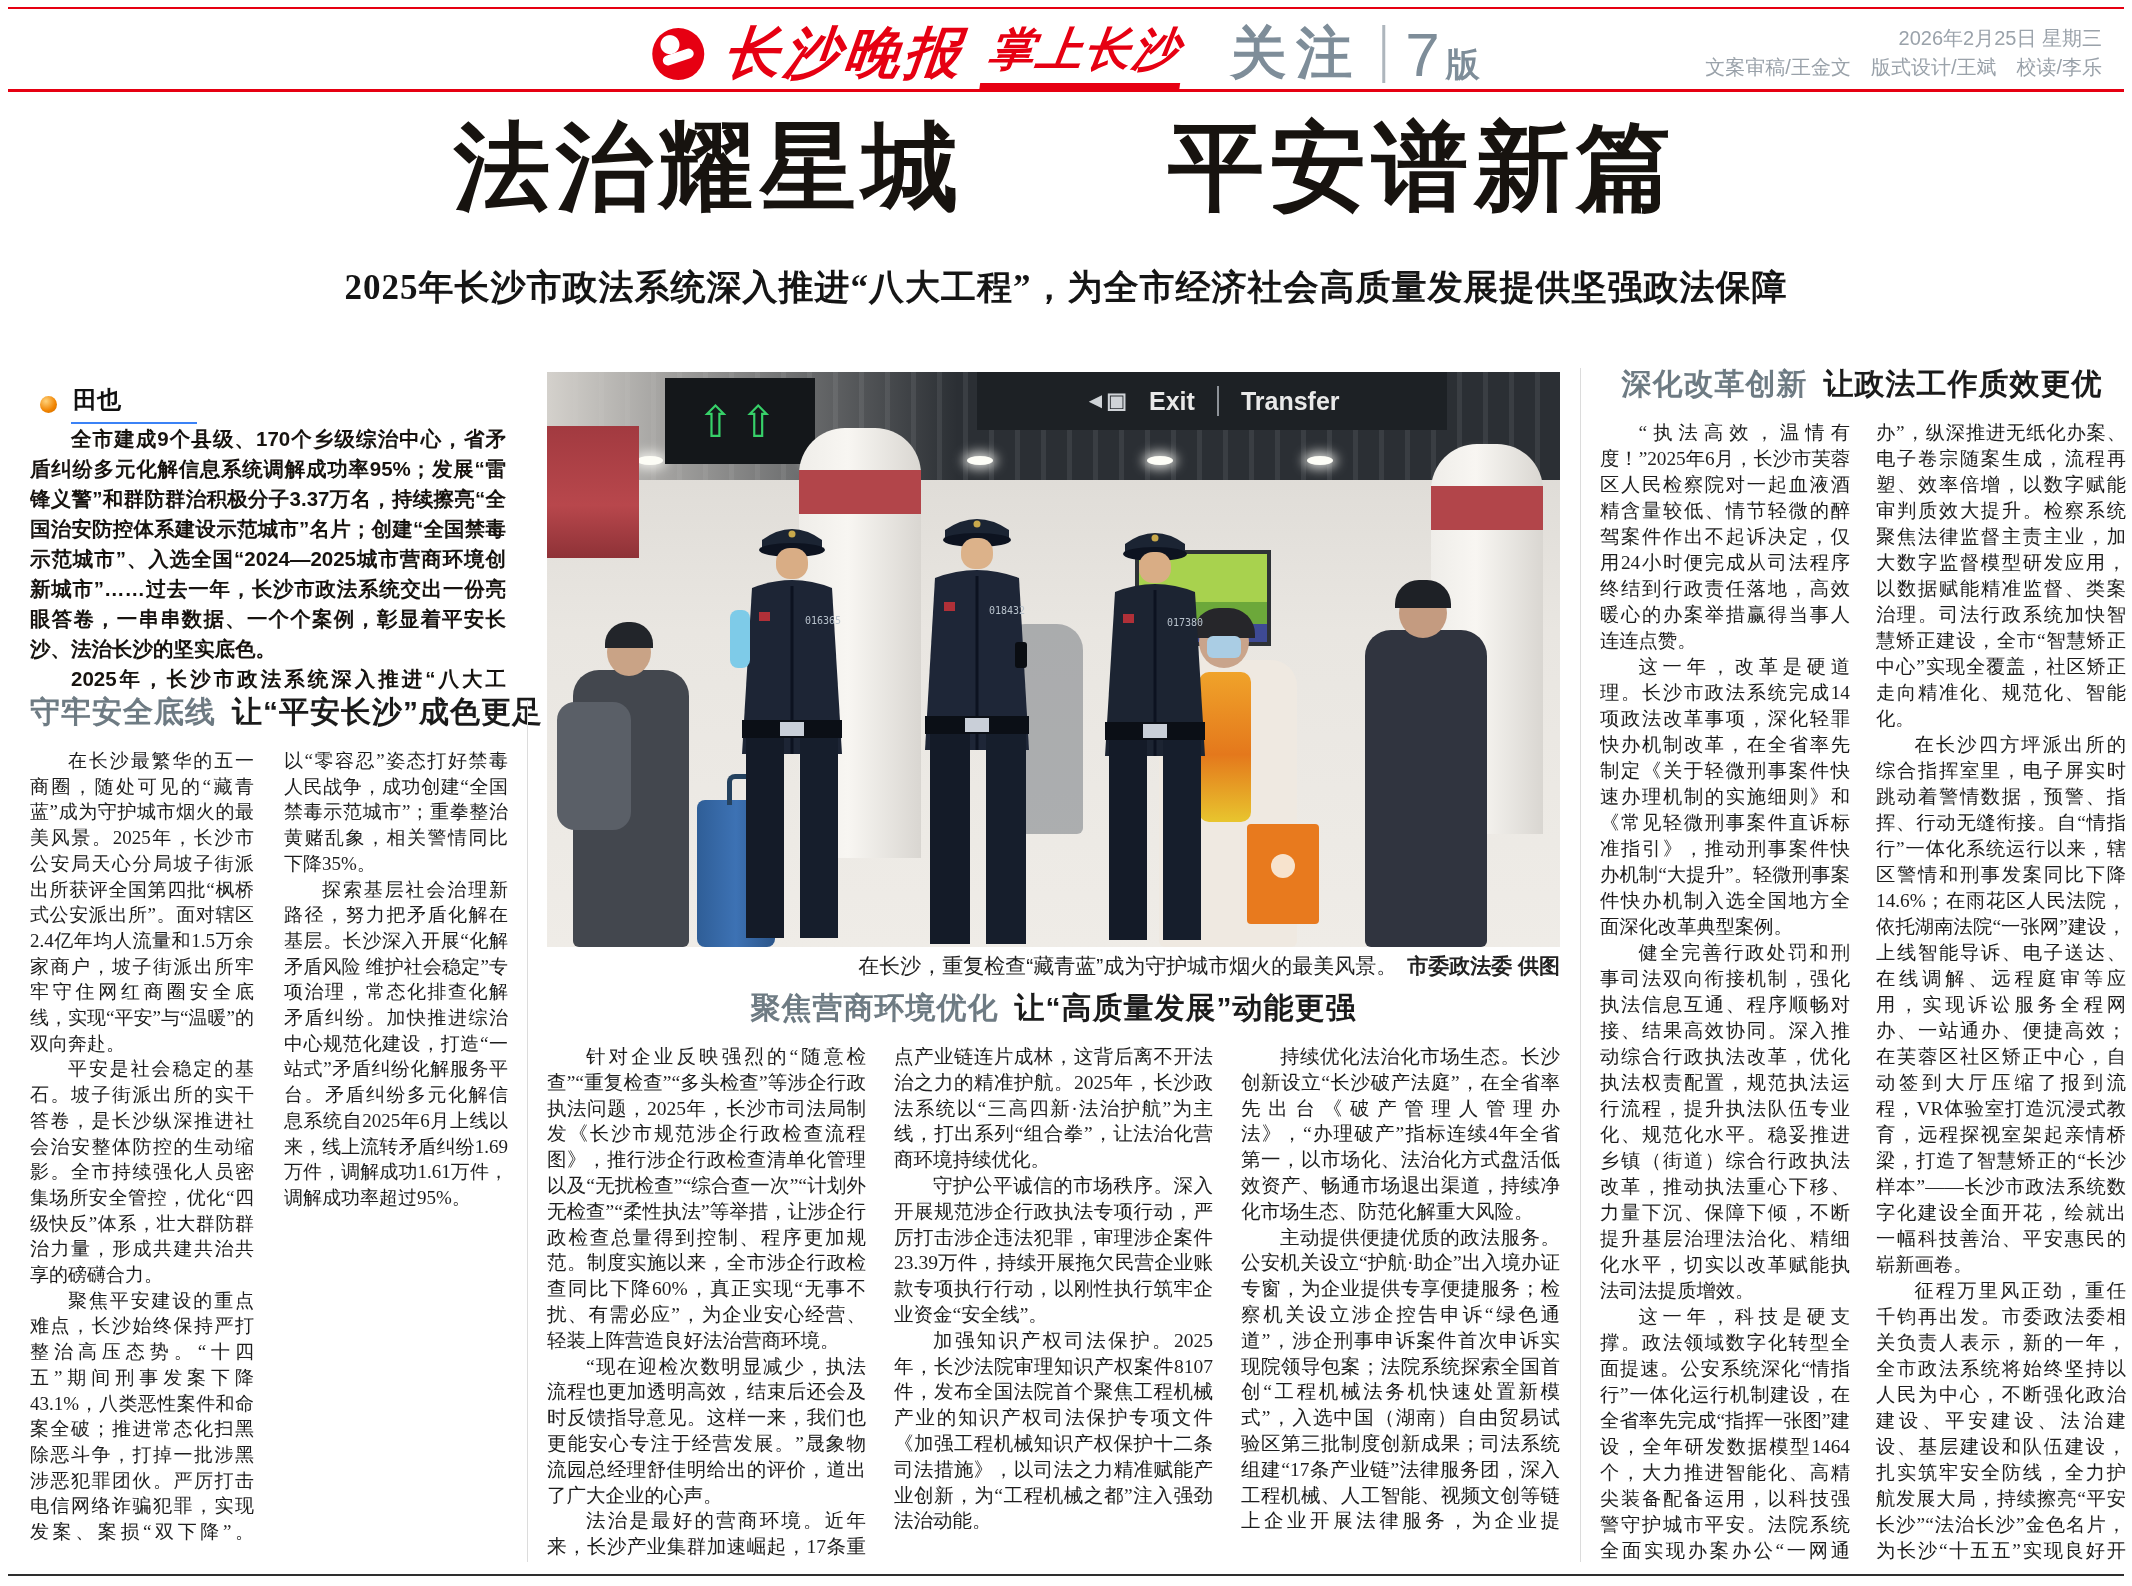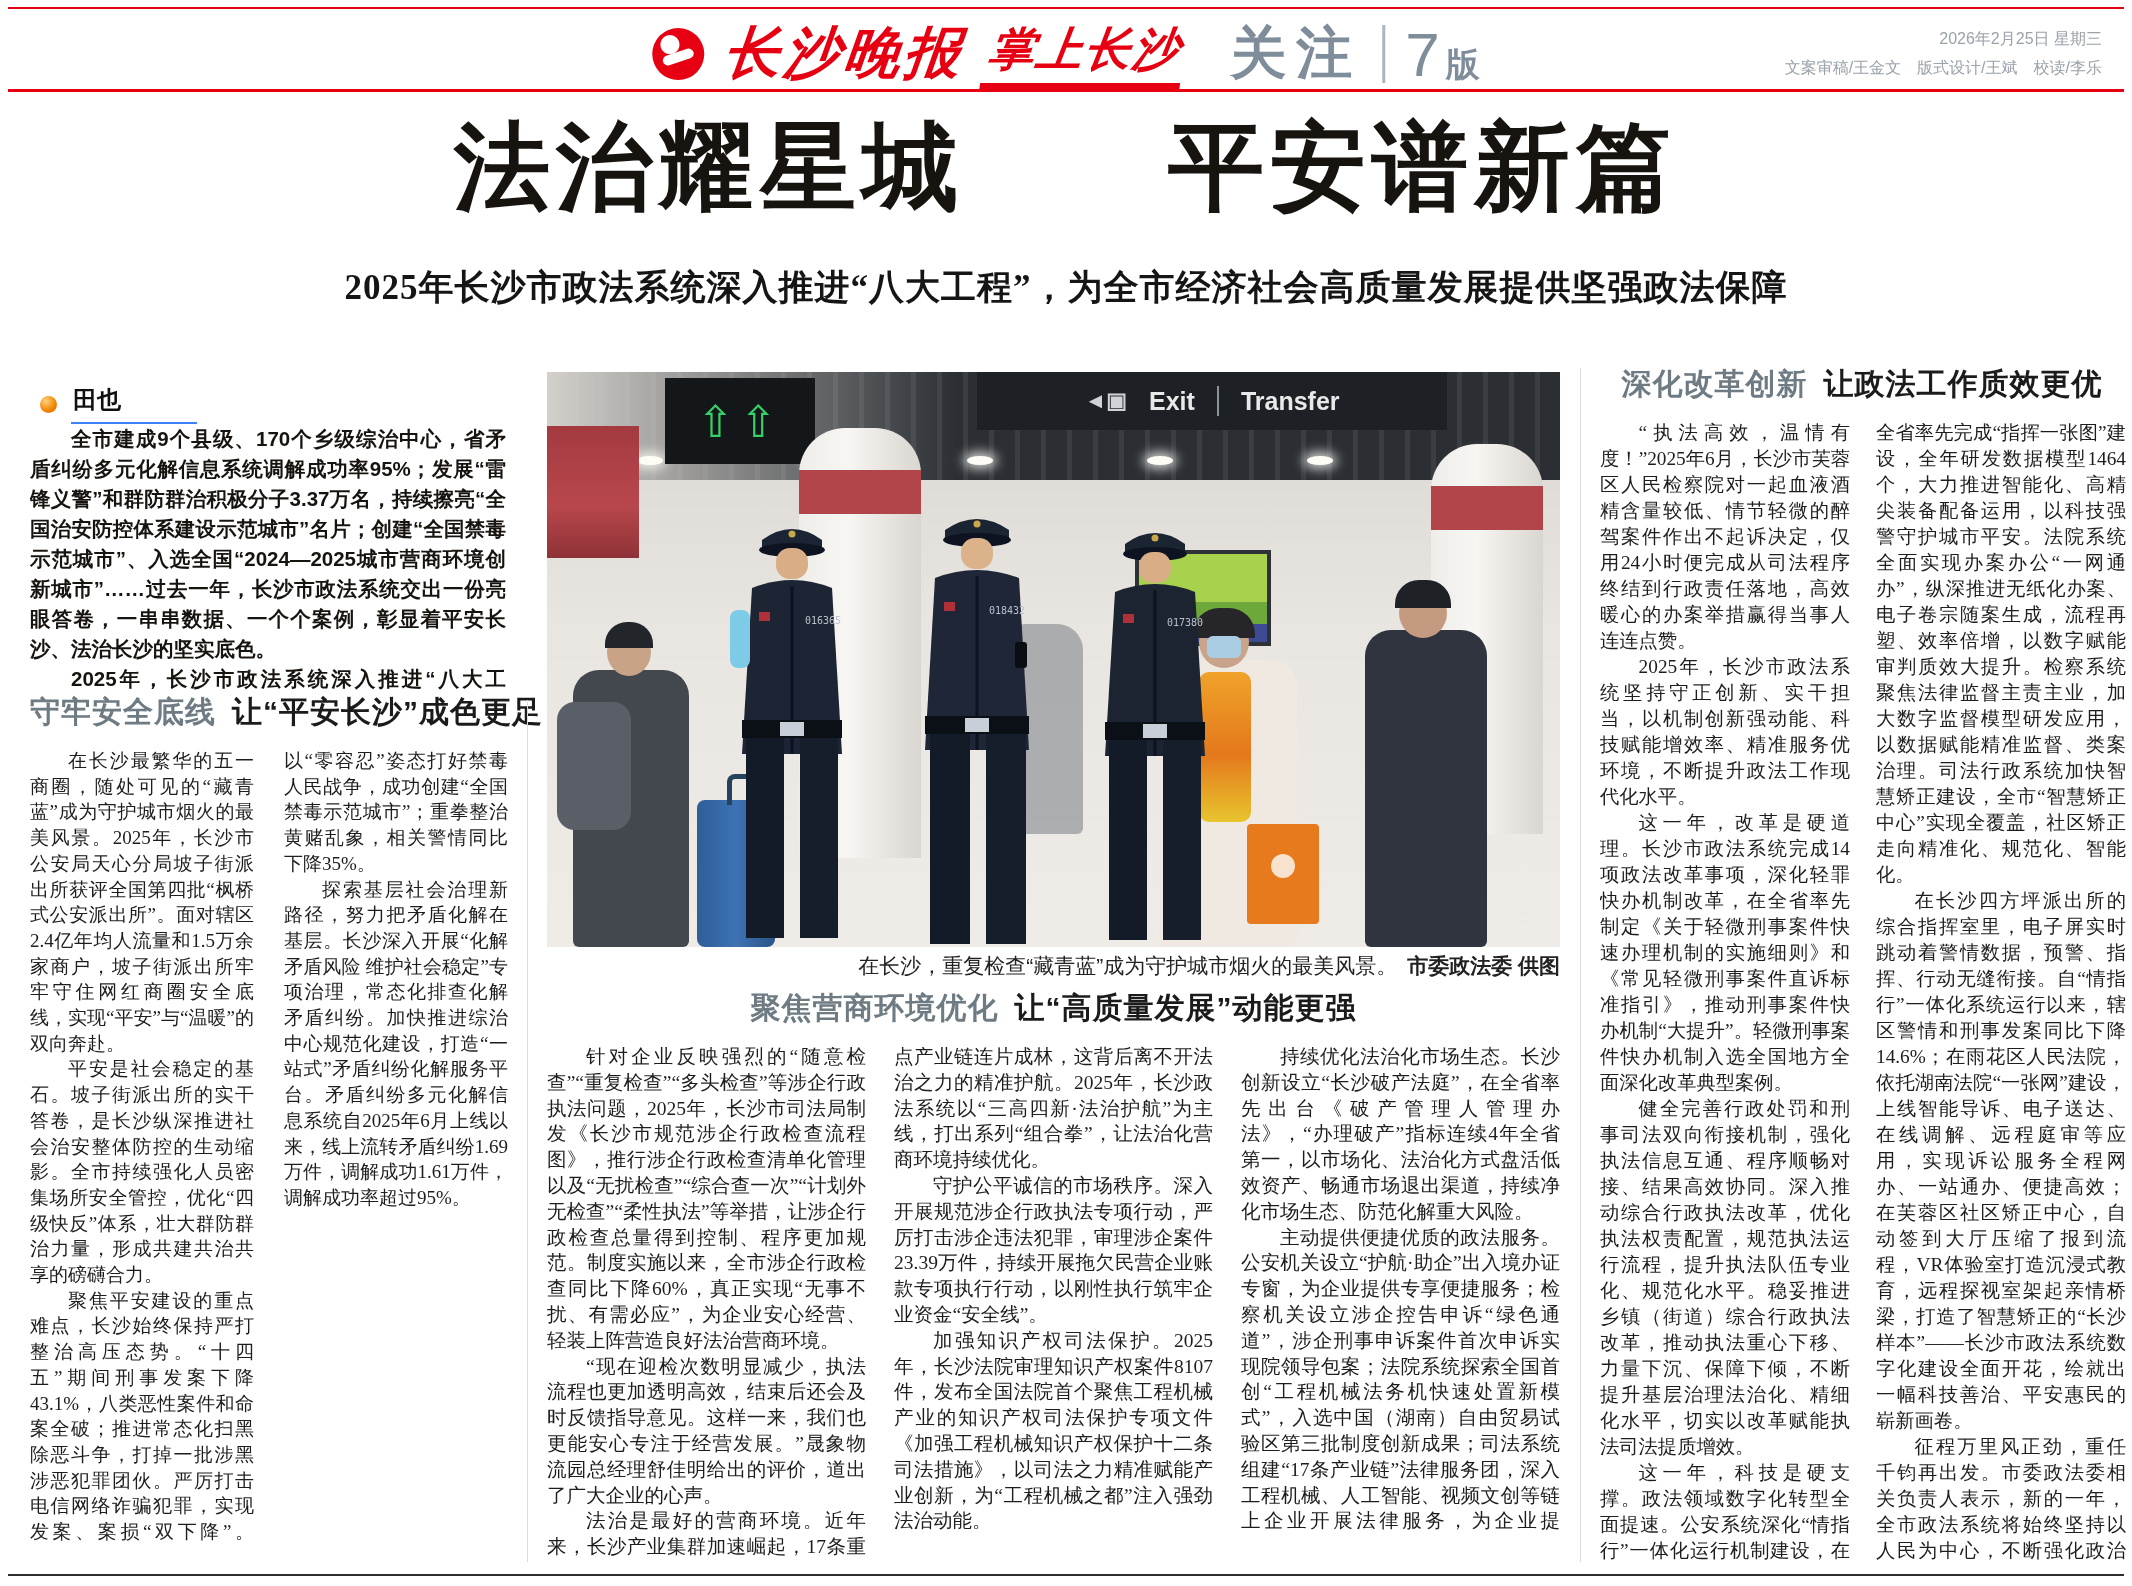--- a/index.html
+++ b/index.html
@@ -23,21 +23,21 @@
   .app-name{font-family:"Liberation Sans",sans-serif;font-weight:900;font-style:italic;
             font-size:46px;color:#e60012;letter-spacing:2px;transform:skewX(-8deg);
             border-bottom:6px solid #e60012;padding:0 4px 2px 4px;}
   .section-label{font-family:"Liberation Sans",sans-serif;font-weight:900;font-size:56px;
                  color:#7e8d99;letter-spacing:10px;margin-left:26px;}
   .mast-divider{width:3px;height:58px;background:#aeb6bd;}
   .page-number{font-family:"Liberation Sans",sans-serif;color:#7e8d99;font-weight:700;
                font-size:34px;display:flex;align-items:baseline;}
   .page-number .num{font-size:62px;font-weight:400;margin-right:6px;}
   .header-right{position:absolute;right:30px;top:24px;text-align:right;color:#9aa2aa;
-                font-family:"Liberation Sans",sans-serif;font-size:16px;line-height:29px;}
+                font-family:"Liberation Sans",sans-serif;font-size:20px;line-height:29px;}
 
   
   .main-title{position:absolute;left:0;top:104px;width:100%;text-align:center;
               font-family:"Liberation Sans","DejaVu Sans",sans-serif;font-weight:900;
               font-size:96px;letter-spacing:6px;color:#17130f;}
   .sub-title{position:absolute;left:0;top:264px;width:100%;text-align:center;
              font-family:"Liberation Serif",serif;font-weight:700;font-size:35px;color:#151515;
              letter-spacing:1px;}
 
   
@@ -290,21 +290,20 @@
       <p>加强知识产权司法保护。2025年，长沙法院审理知识产权案件8107件，发布全国法院首个聚焦工程机械产业的知识产权司法保护专项文件《加强工程机械知识产权保护十二条司法措施》，以司法之力精准赋能产业创新，为“工程机械之都”注入强劲法治动能。</p>
       <p>持续优化法治化市场生态。长沙创新设立“长沙破产法庭”，在全省率先出台《破产管理人管理办法》，“办理破产”指标连续4年全省第一，以市场化、法治化方式盘活低效资产、畅通市场退出渠道，持续净化市场生态、防范化解重大风险。</p>
       <p>主动提供便捷优质的政法服务。公安机关设立“护航·助企”出入境办证专窗，为企业提供专享便捷服务；检察机关设立涉企控告申诉“绿色通道”，涉企刑事申诉案件首次申诉实现院领导包案；法院系统探索全国首创“工程机械法务机快速处置新模式”，入选中国（湖南）自由贸易试验区第三批制度创新成果；司法系统组建“17条产业链”法律服务团，深入工程机械、人工智能、视频文创等链上企业开展法律服务，为企业提供“法治体检”，2025年提供法律咨询2500余次、法治宣传120余场。</p>
     </div>
 
   <div class="sec-heading h3">
     <span class="em">深化改革创新</span><span class="rest">让政法工作质效更优</span>
   </div>
   <div class="cols c3">
       <p>“执法高效，温情有度！”2025年6月，长沙市芙蓉区人民检察院对一起血液酒精含量较低、情节轻微的醉驾案件作出不起诉决定，仅用24小时便完成从司法程序终结到行政责任落地，高效暖心的办案举措赢得当事人连连点赞。</p>
-      <p>2025年，长沙市政法系统坚持守正创新、实干担当，以机制创新强动能、科技赋能增效率、精准服务优环境，不断提升政法工作现代化水平。</p>
       <p>这一年，改革是硬道理。长沙市政法系统完成14项政法改革事项，深化轻罪快办机制改革，在全省率先制定《关于轻微刑事案件快速办理机制的实施细则》和《常见轻微刑事案件直诉标准指引》，推动刑事案件快办机制“大提升”。轻微刑事案件快办机制入选全国地方全面深化改革典型案例。</p>
       <p>健全完善行政处罚和刑事司法双向衔接机制，强化执法信息互通、程序顺畅对接、结果高效协同。深入推动综合行政执法改革，优化执法权责配置，规范执法运行流程，提升执法队伍专业化、规范化水平。稳妥推进乡镇（街道）综合行政执法改革，推动执法重心下移、力量下沉、保障下倾，不断提升基层治理法治化、精细化水平，切实以改革赋能执法司法提质增效。</p>
       <p>这一年，科技是硬支撑。政法领域数字化转型全面提速。公安系统深化“情指行”一体化运行机制建设，在全省率先完成“指挥一张图”建设，全年研发数据模型1464个，大力推进智能化、高精尖装备配备运用，以科技强警守护城市平安。法院系统全面实现办案办公“一网通办”，纵深推进无纸化办案、电子卷宗随案生成，流程再塑、效率倍增，以数字赋能审判质效大提升。检察系统聚焦法律监督主责主业，加大数字监督模型研发应用，以数据赋能精准监督、类案治理。司法行政系统加快智慧矫正建设，全市“智慧矫正中心”实现全覆盖，社区矫正走向精准化、规范化、智能化。</p>
       <p>在长沙四方坪派出所的综合指挥室里，电子屏实时跳动着警情数据，预警、指挥、行动无缝衔接。自“情指行”一体化系统运行以来，辖区警情和刑事发案同比下降14.6%；在雨花区人民法院，依托湖南法院“一张网”建设，上线智能导诉、电子送达、在线调解、远程庭审等应用，实现诉讼服务全程网办、一站通办、便捷高效；在芙蓉区社区矫正中心，自动签到大厅压缩了报到流程，VR体验室打造沉浸式教育，远程探视室架起亲情桥梁，打造了智慧矫正的“长沙样本”——长沙市政法系统数字化建设全面开花，绘就出一幅科技善治、平安惠民的崭新画卷。</p>
       <p>征程万里风正劲，重任千钧再出发。市委政法委相关负责人表示，新的一年，全市政法系统将始终坚持以人民为中心，不断强化政治建设、平安建设、法治建设、基层建设和队伍建设，扎实筑牢安全防线，全力护航发展大局，持续擦亮“平安长沙”“法治长沙”金色名片，为长沙“十五五”实现良好开局、经济社会高质量发展提供坚强政法保障。</p>
     </div>
 
   <div class="vdiv vdiv-left"></div>
   <div class="vdiv vdiv-right"></div>
 

